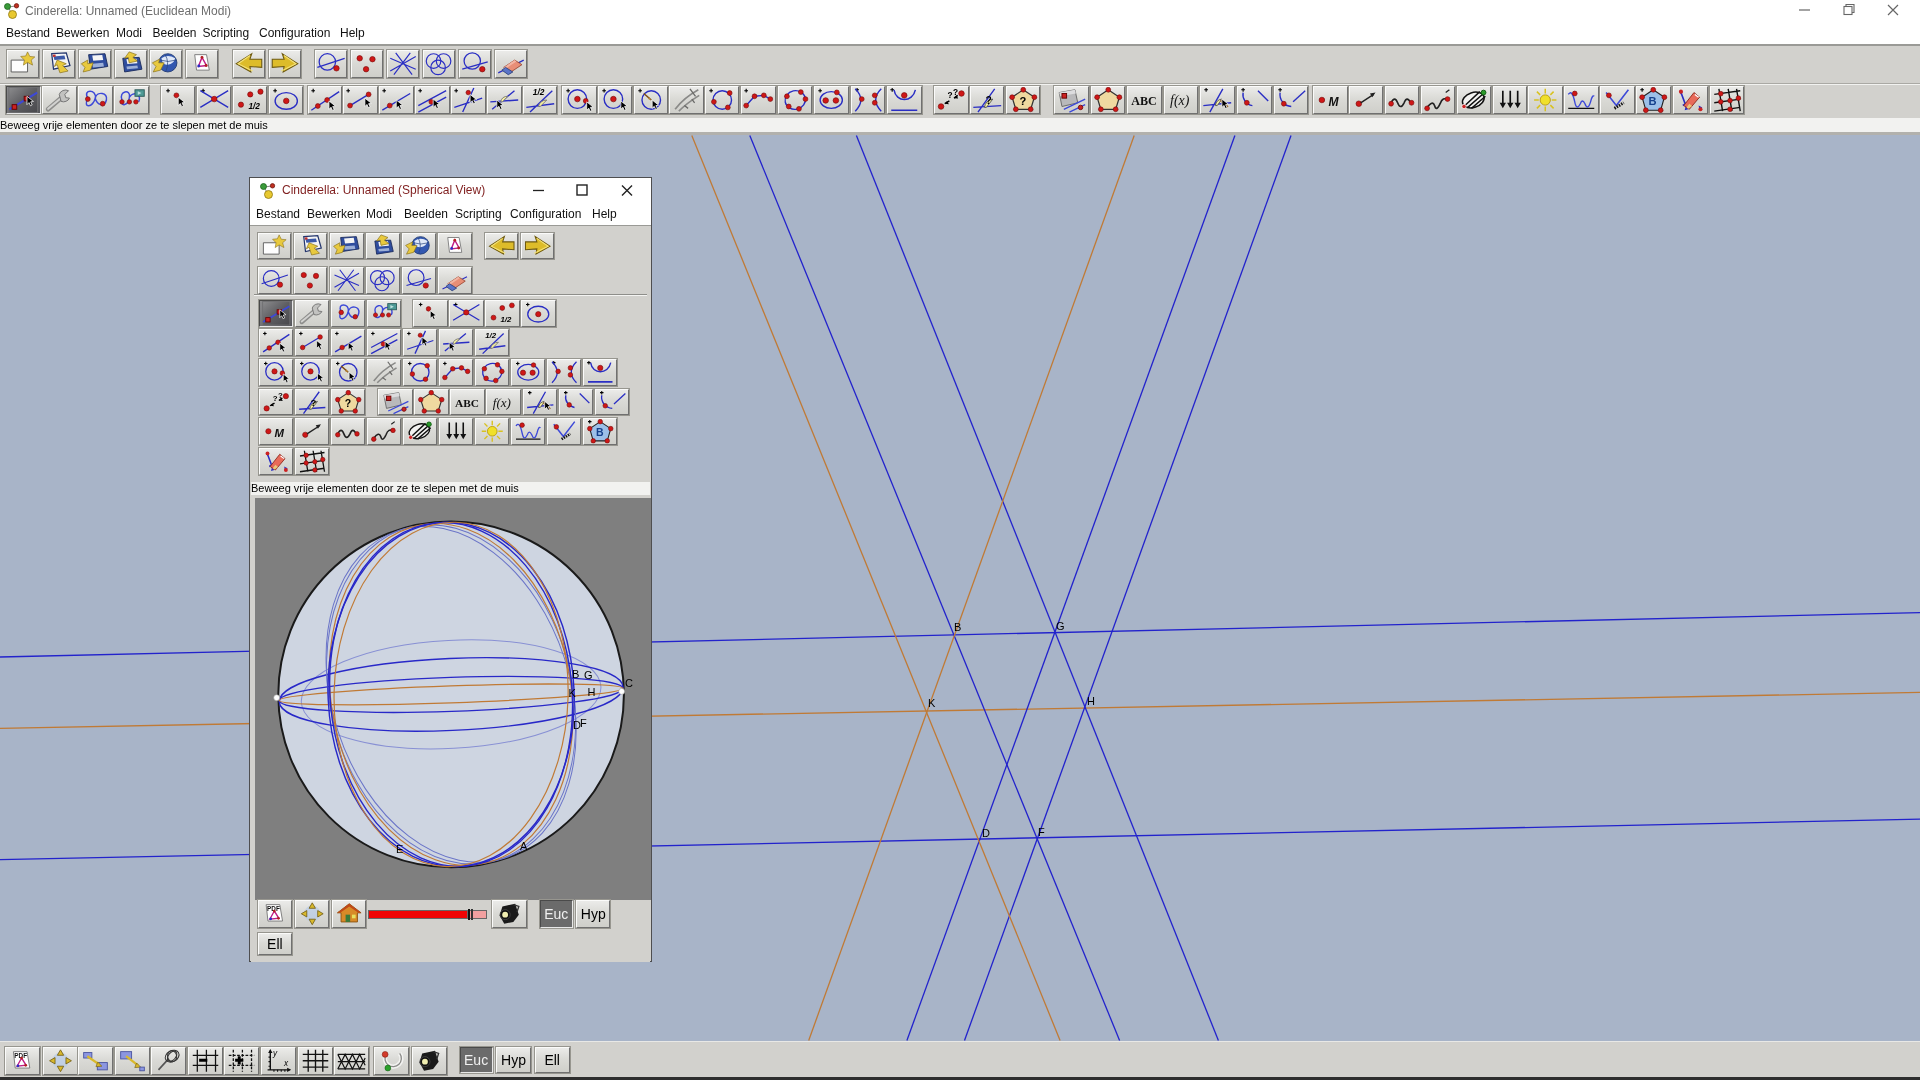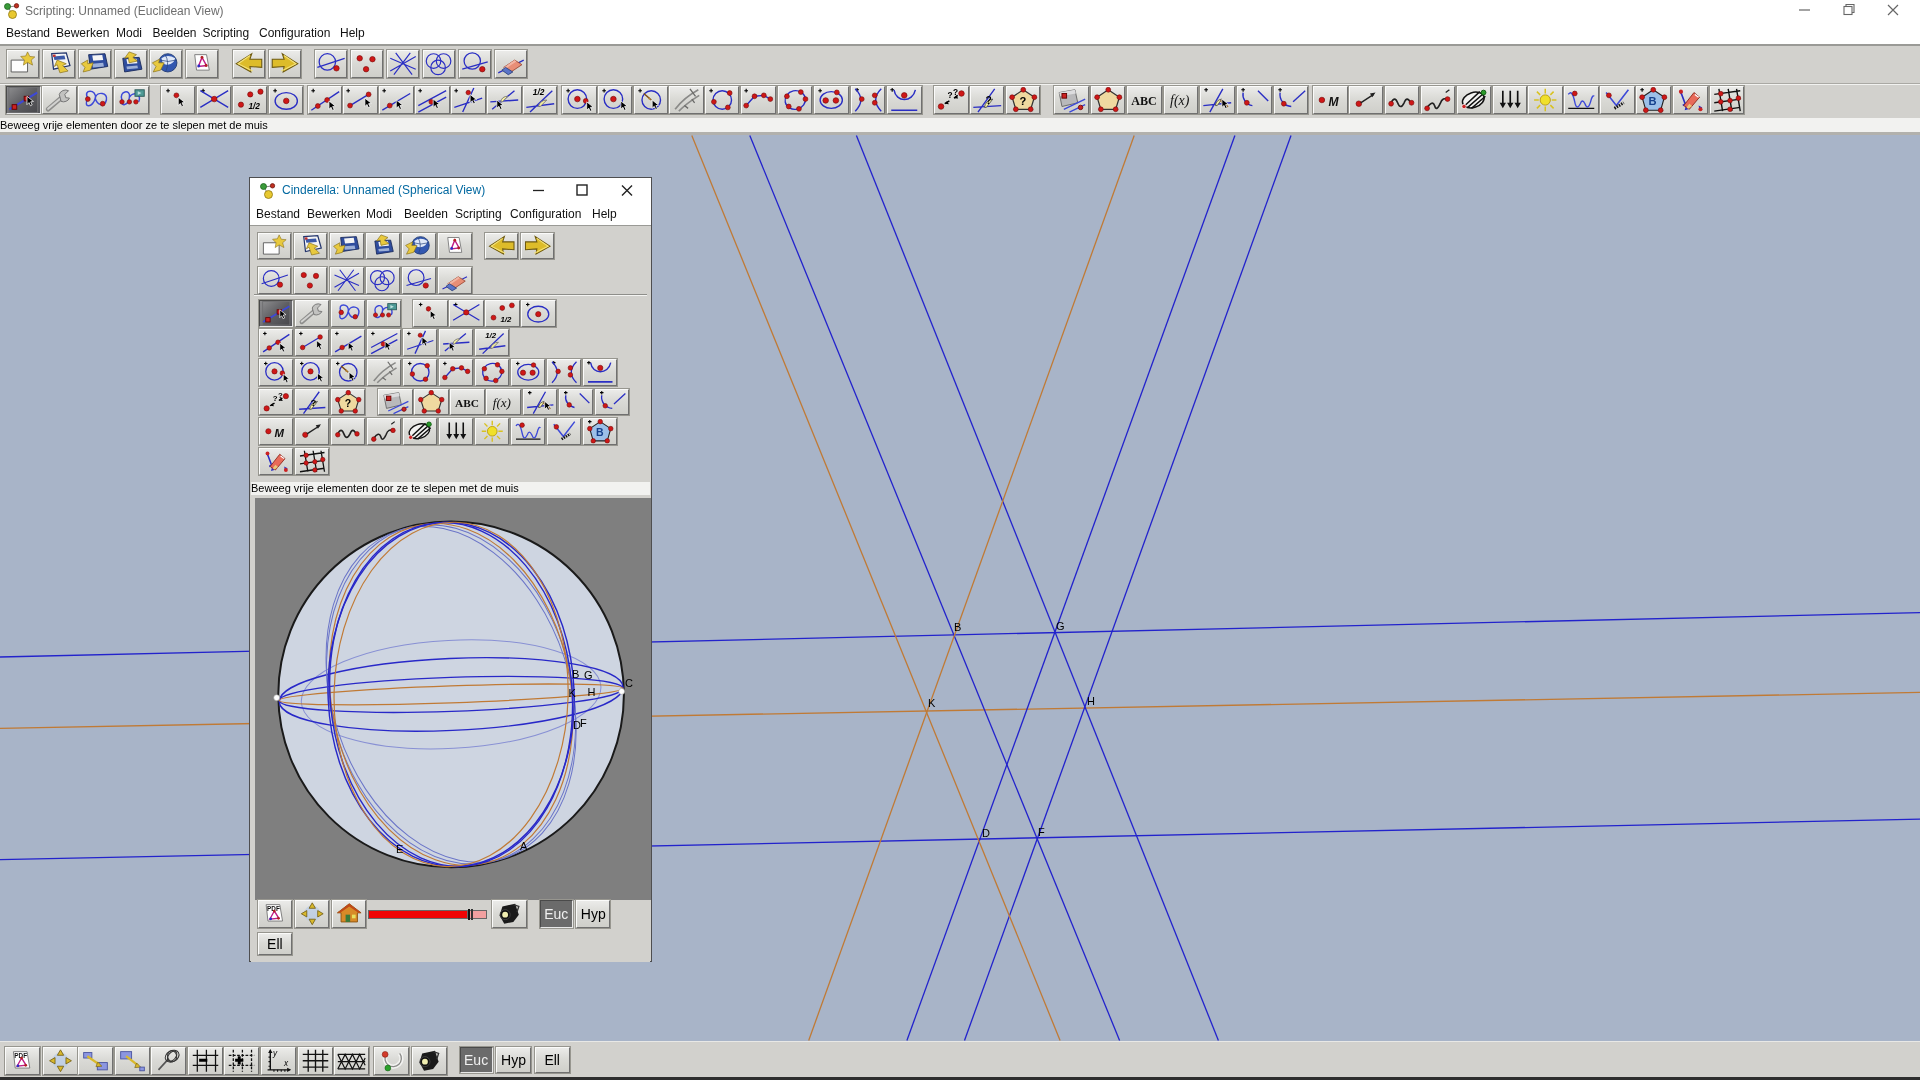--- a/index.html
+++ b/index.html
@@ -465,21 +465,21 @@
       </symbol>
 </defs>
   </svg>
 <div class="a" style="left:0;top:0;width:1920px;height:44px;background:#fff"></div>
 <svg class="a" style="left:3px;top:2px" width="18" height="18" viewBox="0 0 18 18">
     <path d="M5 5 L13 4 M5 5 L9 12" stroke="#888" stroke-width="1"></path>
     <circle cx="4.5" cy="4.5" r="3" fill="#3a9a3a" stroke="#1c641c" stroke-width="0.8"></circle>
     <circle cx="13.5" cy="3.8" r="2.2" fill="#c03020" stroke="#701810" stroke-width="0.8"></circle>
     <circle cx="9.5" cy="12.5" r="4" fill="#e8c830" stroke="#907810" stroke-width="0.8"></circle>
   </svg>
-<div class="a" style="left:25px;top:0;height:22px;line-height:22px;font-size:12px;color:#6e6e6e">Scripting: Unnamed (Euclidean View)</div>
+<div class="a" style="left:25px;top:0;height:22px;line-height:22px;font-size:12px;color:#6e6e6e">Cinderella: Unnamed (Euclidean Modi)</div>
 <svg class="a" style="left:1780px;top:0" width="140" height="22" viewBox="0 0 140 22">
     <path d="M19 10 h11" stroke="#666" stroke-width="1.2"></path>
     <rect x="64" y="6.5" width="8" height="8" fill="none" stroke="#666" stroke-width="1.1"></rect>
     <path d="M66 6.5 v-2 h8 v8 h-2" fill="none" stroke="#666" stroke-width="1.1"></path>
     <path d="M108 5 l10 10 M118 5 l-10 10" stroke="#666" stroke-width="1.2"></path>
   </svg>
 <div class="a menu" style="left:0;top:22px;width:1920px;height:22px;background:#fff">
 <span style="left:6px">Bestand</span>
 <span style="left:56px">Bewerken</span>
 <span style="left:116px">Modi</span>
@@ -883,21 +883,21 @@
 <div class="btn" style="left:534.7px;top:1047.3px;width:35px;height:26px;color:#000;font-size:14px;text-align:center;line-height:25px">Ell</div>
 <div class="a" style="left:0;top:1077px;width:1920px;height:3px;background:#2e2e2e"></div>
 <div class="a" style="left:249px;top:177px;width:403px;height:785px;background:#d2d1cd;border:1px solid #4e4e50;z-index:5">
 <div class="a" style="left:0;top:0;width:401px;height:25px;background:#fff"></div>
 <svg class="a" style="left:9px;top:4px" width="18" height="18" viewBox="0 0 18 18">
       <path d="M5 5 L13 4 M5 5 L9 12" stroke="#888" stroke-width="1"></path>
       <circle cx="4.5" cy="4.5" r="3" fill="#3a9a3a" stroke="#1c641c" stroke-width="0.8"></circle>
       <circle cx="13.5" cy="3.8" r="2.2" fill="#c03020" stroke="#701810" stroke-width="0.8"></circle>
       <circle cx="9.5" cy="12.5" r="4" fill="#e8c830" stroke="#907810" stroke-width="0.8"></circle>
     </svg>
-<div class="a" style="left:32px;top:0;height:25px;line-height:25px;font-size:12px;color:#0369a1">Cinderella: Unnamed (Spherical View)</div>
+<div class="a" style="left:32px;top:0;height:25px;line-height:25px;font-size:12px;color:#7f1d1d">Cinderella: Unnamed (Spherical View)</div>
 <svg class="a" style="left:275px;top:0" width="126" height="25" viewBox="0 0 126 25">
       <path d="M8 12.5 h11" stroke="#222" stroke-width="1.3"></path>
       <rect x="52" y="7" width="10" height="10" fill="none" stroke="#222" stroke-width="1.4"></rect>
       <path d="M97 7.5 l10 10 M107 7.5 l-10 10" stroke="#222" stroke-width="1.4"></path>
     </svg>
 <div class="a menu" style="left:0;top:25px;width:401px;height:22px;background:#fff">
 <span style="left:6px">Bestand</span>
 <span style="left:57px">Bewerken</span>
 <span style="left:116px">Modi</span>
 <span style="left:154px">Beelden</span>

